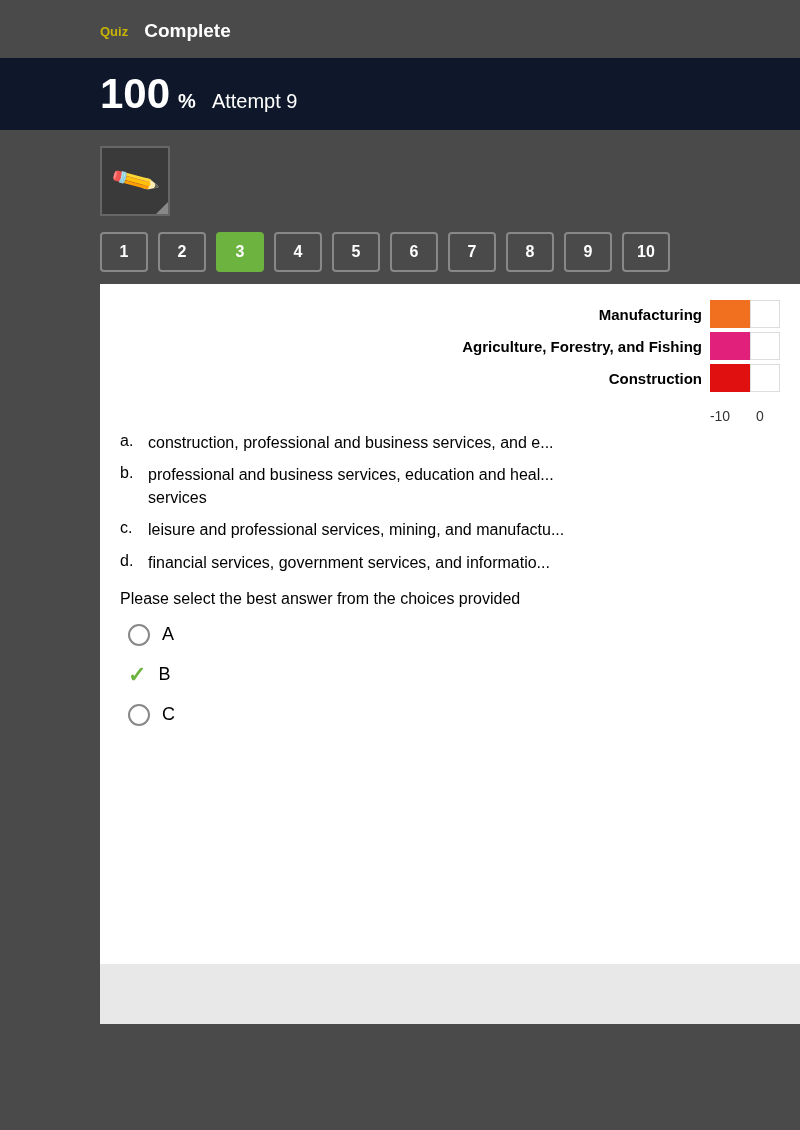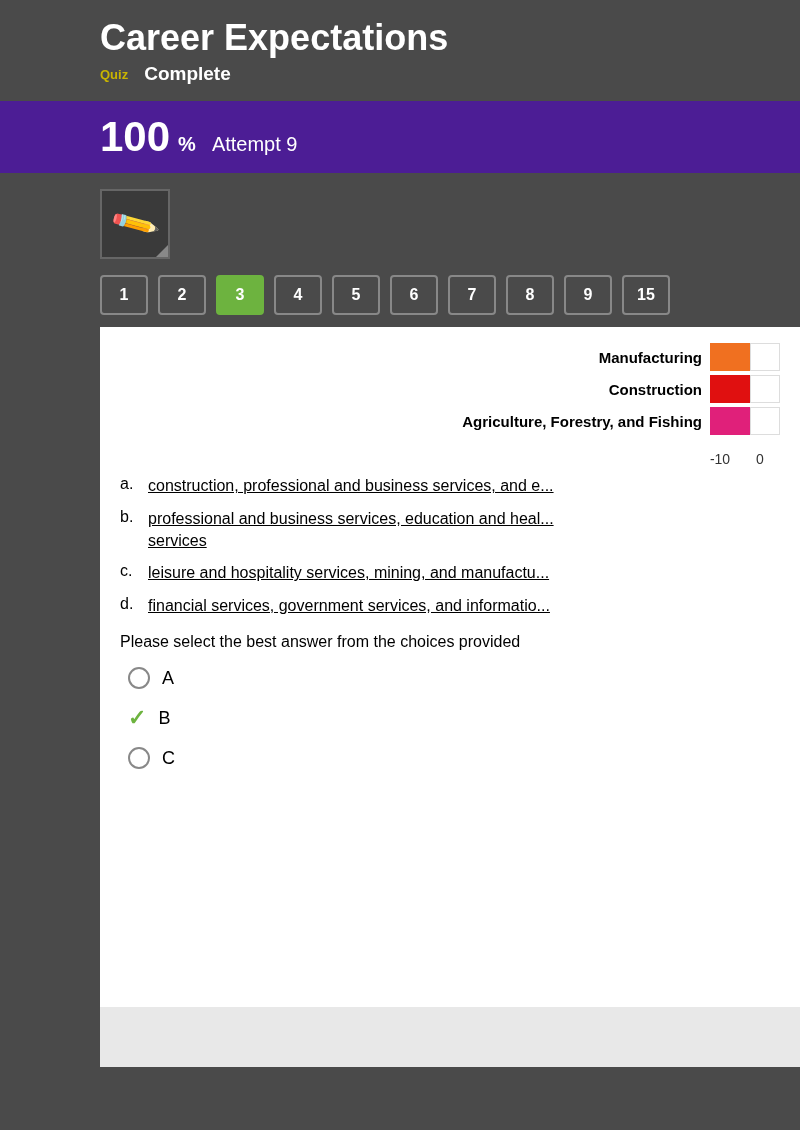--- a/index.html
+++ b/index.html
@@ -33,21 +33,21 @@
       font-weight: bold;
     }
     .complete-label {
       color: #ffffff;
       font-size: 19px;
       font-weight: bold;
     }
 
     
     .score-bar {
-      background-color: #4c1d95;
+      background-color: #0f172a;
       padding: 12px 20px 12px 100px;
       display: flex;
       align-items: baseline;
       gap: 8px;
       margin-top: 8px;
     }
     .score-number {
       color: #ffffff;
       font-size: 42px;
       font-weight: bold;
@@ -189,21 +189,20 @@
       font-size: 16px;
       color: #000;
     }
     .choice-letter {
       min-width: 28px;
       font-weight: normal;
     }
     .choice-text {
       flex: 1;
       line-height: 1.4;
-      text-decoration: underline;
     }
 
     
     .instruction-text {
       font-size: 16px;
       color: #000;
       margin: 16px 0 16px 0;
     }
 
     
@@ -242,21 +241,20 @@
     .bottom-area {
       background-color: #e8e8e8;
       margin-left: 100px;
       height: 60px;
     }
   </style>
 </head>
 <body>
 
 <div class="header">
-  <h1 class="title">Career Expectations</h1>
   <div class="subtitle-row">
     <span class="quiz-label">Quiz</span>
     <span class="complete-label">Complete</span>
   </div>
 </div>
 
 <div class="score-bar">
   <span class="score-number">100</span>
   <span class="score-percent">%</span>
   <span class="attempt-label">Attempt 9</span>
@@ -272,43 +270,43 @@
 <div class="numbers-row">
   <button class="num-btn">1</button>
   <button class="num-btn">2</button>
   <button class="num-btn active">3</button>
   <button class="num-btn">4</button>
   <button class="num-btn">5</button>
   <button class="num-btn">6</button>
   <button class="num-btn">7</button>
   <button class="num-btn">8</button>
   <button class="num-btn">9</button>
-  <button class="num-btn">15</button>
+  <button class="num-btn">10</button>
 </div>
 
 <div class="content-box">
 
   <div class="chart-visual-container">
     <div style="display: flex; flex-direction: column; align-items: flex-end; width: 100%;">
 
       <div class="chart-row" style="width:100%; justify-content: flex-start; display:flex; align-items:center; margin-bottom:4px;">
         <span class="chart-label-text" style="flex:1; text-align:right; padding-right:8px;">Manufacturing</span>
         <div class="chart-bar-orange"></div>
         <div class="chart-bar-white"></div>
       </div>
 
       <div class="chart-row" style="width:100%; justify-content: flex-end; display:flex; align-items:center; margin-bottom:4px;">
+        <span class="chart-label-text" style="flex:1; text-align:right; padding-right:8px;">Agriculture, Forestry, and Fishing</span>
+        <div class="chart-bar-pink"></div>
+        <div class="chart-bar-white"></div>
+      </div>
+
+      <div class="chart-row" style="width:100%; justify-content: flex-end; display:flex; align-items:center; margin-bottom:4px;">
         <span class="chart-label-text" style="flex:1; text-align:right; padding-right:8px;">Construction</span>
         <div class="chart-bar-red"></div>
-        <div class="chart-bar-white"></div>
-      </div>
-
-      <div class="chart-row" style="width:100%; justify-content: flex-end; display:flex; align-items:center; margin-bottom:4px;">
-        <span class="chart-label-text" style="flex:1; text-align:right; padding-right:8px;">Agriculture, Forestry, and Fishing</span>
-        <div class="chart-bar-pink"></div>
         <div class="chart-bar-white"></div>
       </div>
 
       <div style="display:flex; width:100%; justify-content: flex-end; margin-top:12px;">
         <div style="flex:1;"></div>
         <span class="axis-label" style="width:40px; text-align:center;">-10</span>
         <span class="axis-label" style="width:40px; text-align:center;">0</span>
       </div>
     </div>
   </div>
@@ -317,21 +315,21 @@
     <li class="choice-item">
       <span class="choice-letter">a.</span>
       <span class="choice-text">construction, professional and business services, and e...</span>
     </li>
     <li class="choice-item">
       <span class="choice-letter">b.</span>
       <span class="choice-text">professional and business services, education and heal...<br>services</span>
     </li>
     <li class="choice-item">
       <span class="choice-letter">c.</span>
-      <span class="choice-text">leisure and hospitality services, mining, and manufactu...</span>
+      <span class="choice-text">leisure and professional services, mining, and manufactu...</span>
     </li>
     <li class="choice-item">
       <span class="choice-letter">d.</span>
       <span class="choice-text">financial services, government services, and informatio...</span>
     </li>
   </ul>
 
   <p class="instruction-text">Please select the best answer from the choices provided</p>
 
   <div class="radio-group">

